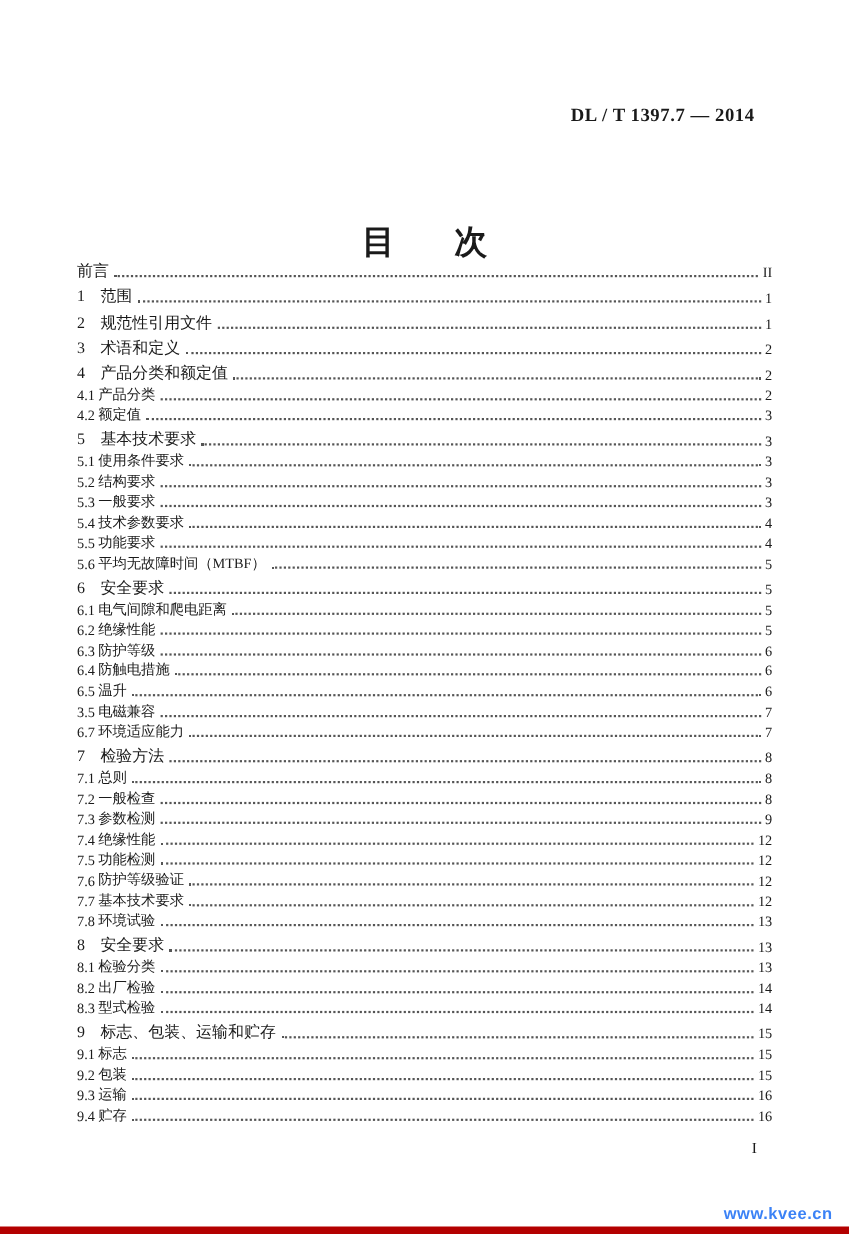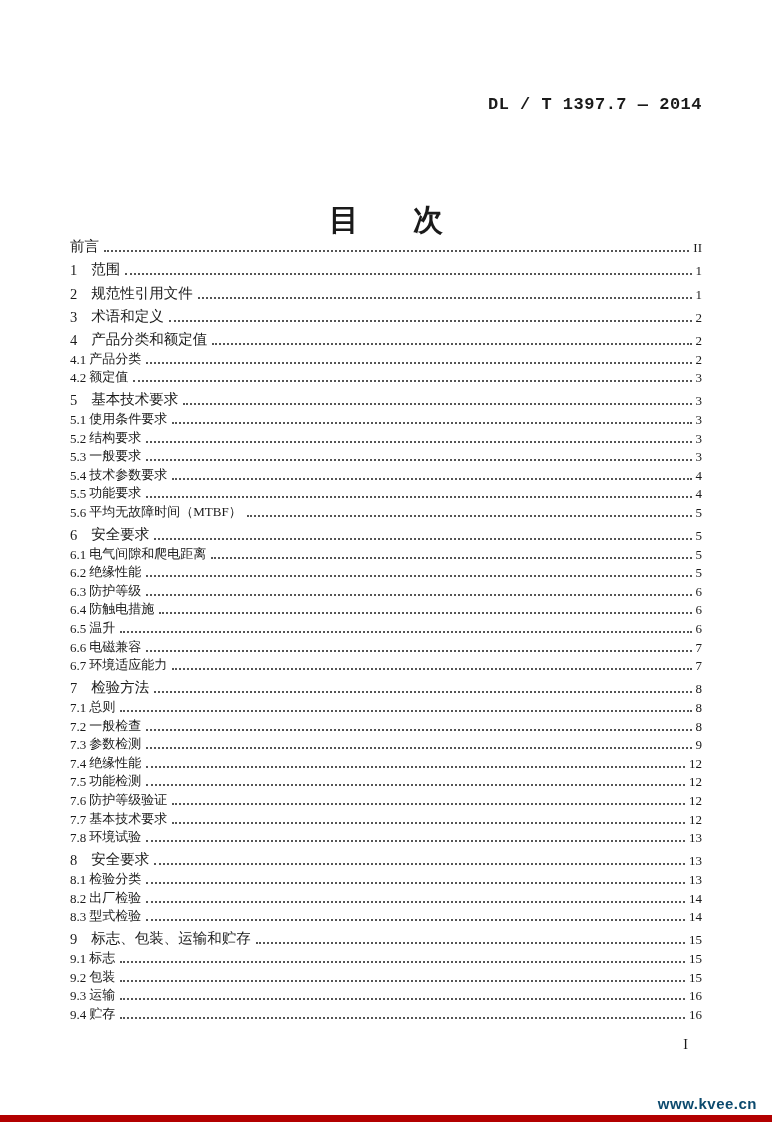--- a/index.html
+++ b/index.html
@@ -10,22 +10,22 @@
     position: relative;
     overflow: hidden;
     font-family: "Liberation Serif", serif;
     color: #1a1a1a;
   }
   .page { position: absolute; inset: 0; background: #ffffff; }
 
   .std-number {
     position: absolute;
     top: 95px;
-    right: 70px;
-    font-family: Liberation Mono, monospace;
+    right: 86px;
+    font-family: Liberation Serif, serif;
     font-weight: bold;
     font-size: 17px;
     letter-spacing: 0.5px;
   }
 
   .doc-title {
     position: absolute;
     top: 152px;
     left: 0;
     width: 100%;
@@ -219,21 +219,21 @@
         <span class="toc-leader"></span>
         <span class="toc-page">6</span>
       </div>
       <div class="toc-row level-2">
         <span class="toc-num">6.5</span>
         <span class="toc-label">温升</span>
         <span class="toc-leader"></span>
         <span class="toc-page">6</span>
       </div>
       <div class="toc-row level-2">
-        <span class="toc-num">6.6</span>
+        <span class="toc-num">3.5</span>
         <span class="toc-label">电磁兼容</span>
         <span class="toc-leader"></span>
         <span class="toc-page">7</span>
       </div>
       <div class="toc-row level-2">
         <span class="toc-num">6.7</span>
         <span class="toc-label">环境适应能力</span>
         <span class="toc-leader"></span>
         <span class="toc-page">7</span>
       </div>
@@ -342,17 +342,17 @@
       <div class="toc-row level-2">
         <span class="toc-num">9.4</span>
         <span class="toc-label">贮存</span>
         <span class="toc-leader"></span>
         <span class="toc-page">16</span>
       </div>
     </div>
 
   <div class="folio">I</div>
 
-  <div class="watermark" style="color: #0c4a6e;">www.kvee.cn</div>
+  <div class="watermark" style="color: #3b82f6;">www.kvee.cn</div>
 
   <div class="bottom-bar" style="background: rgb(179, 0, 0);"></div>
 
 </div>
 
 </body></html>

